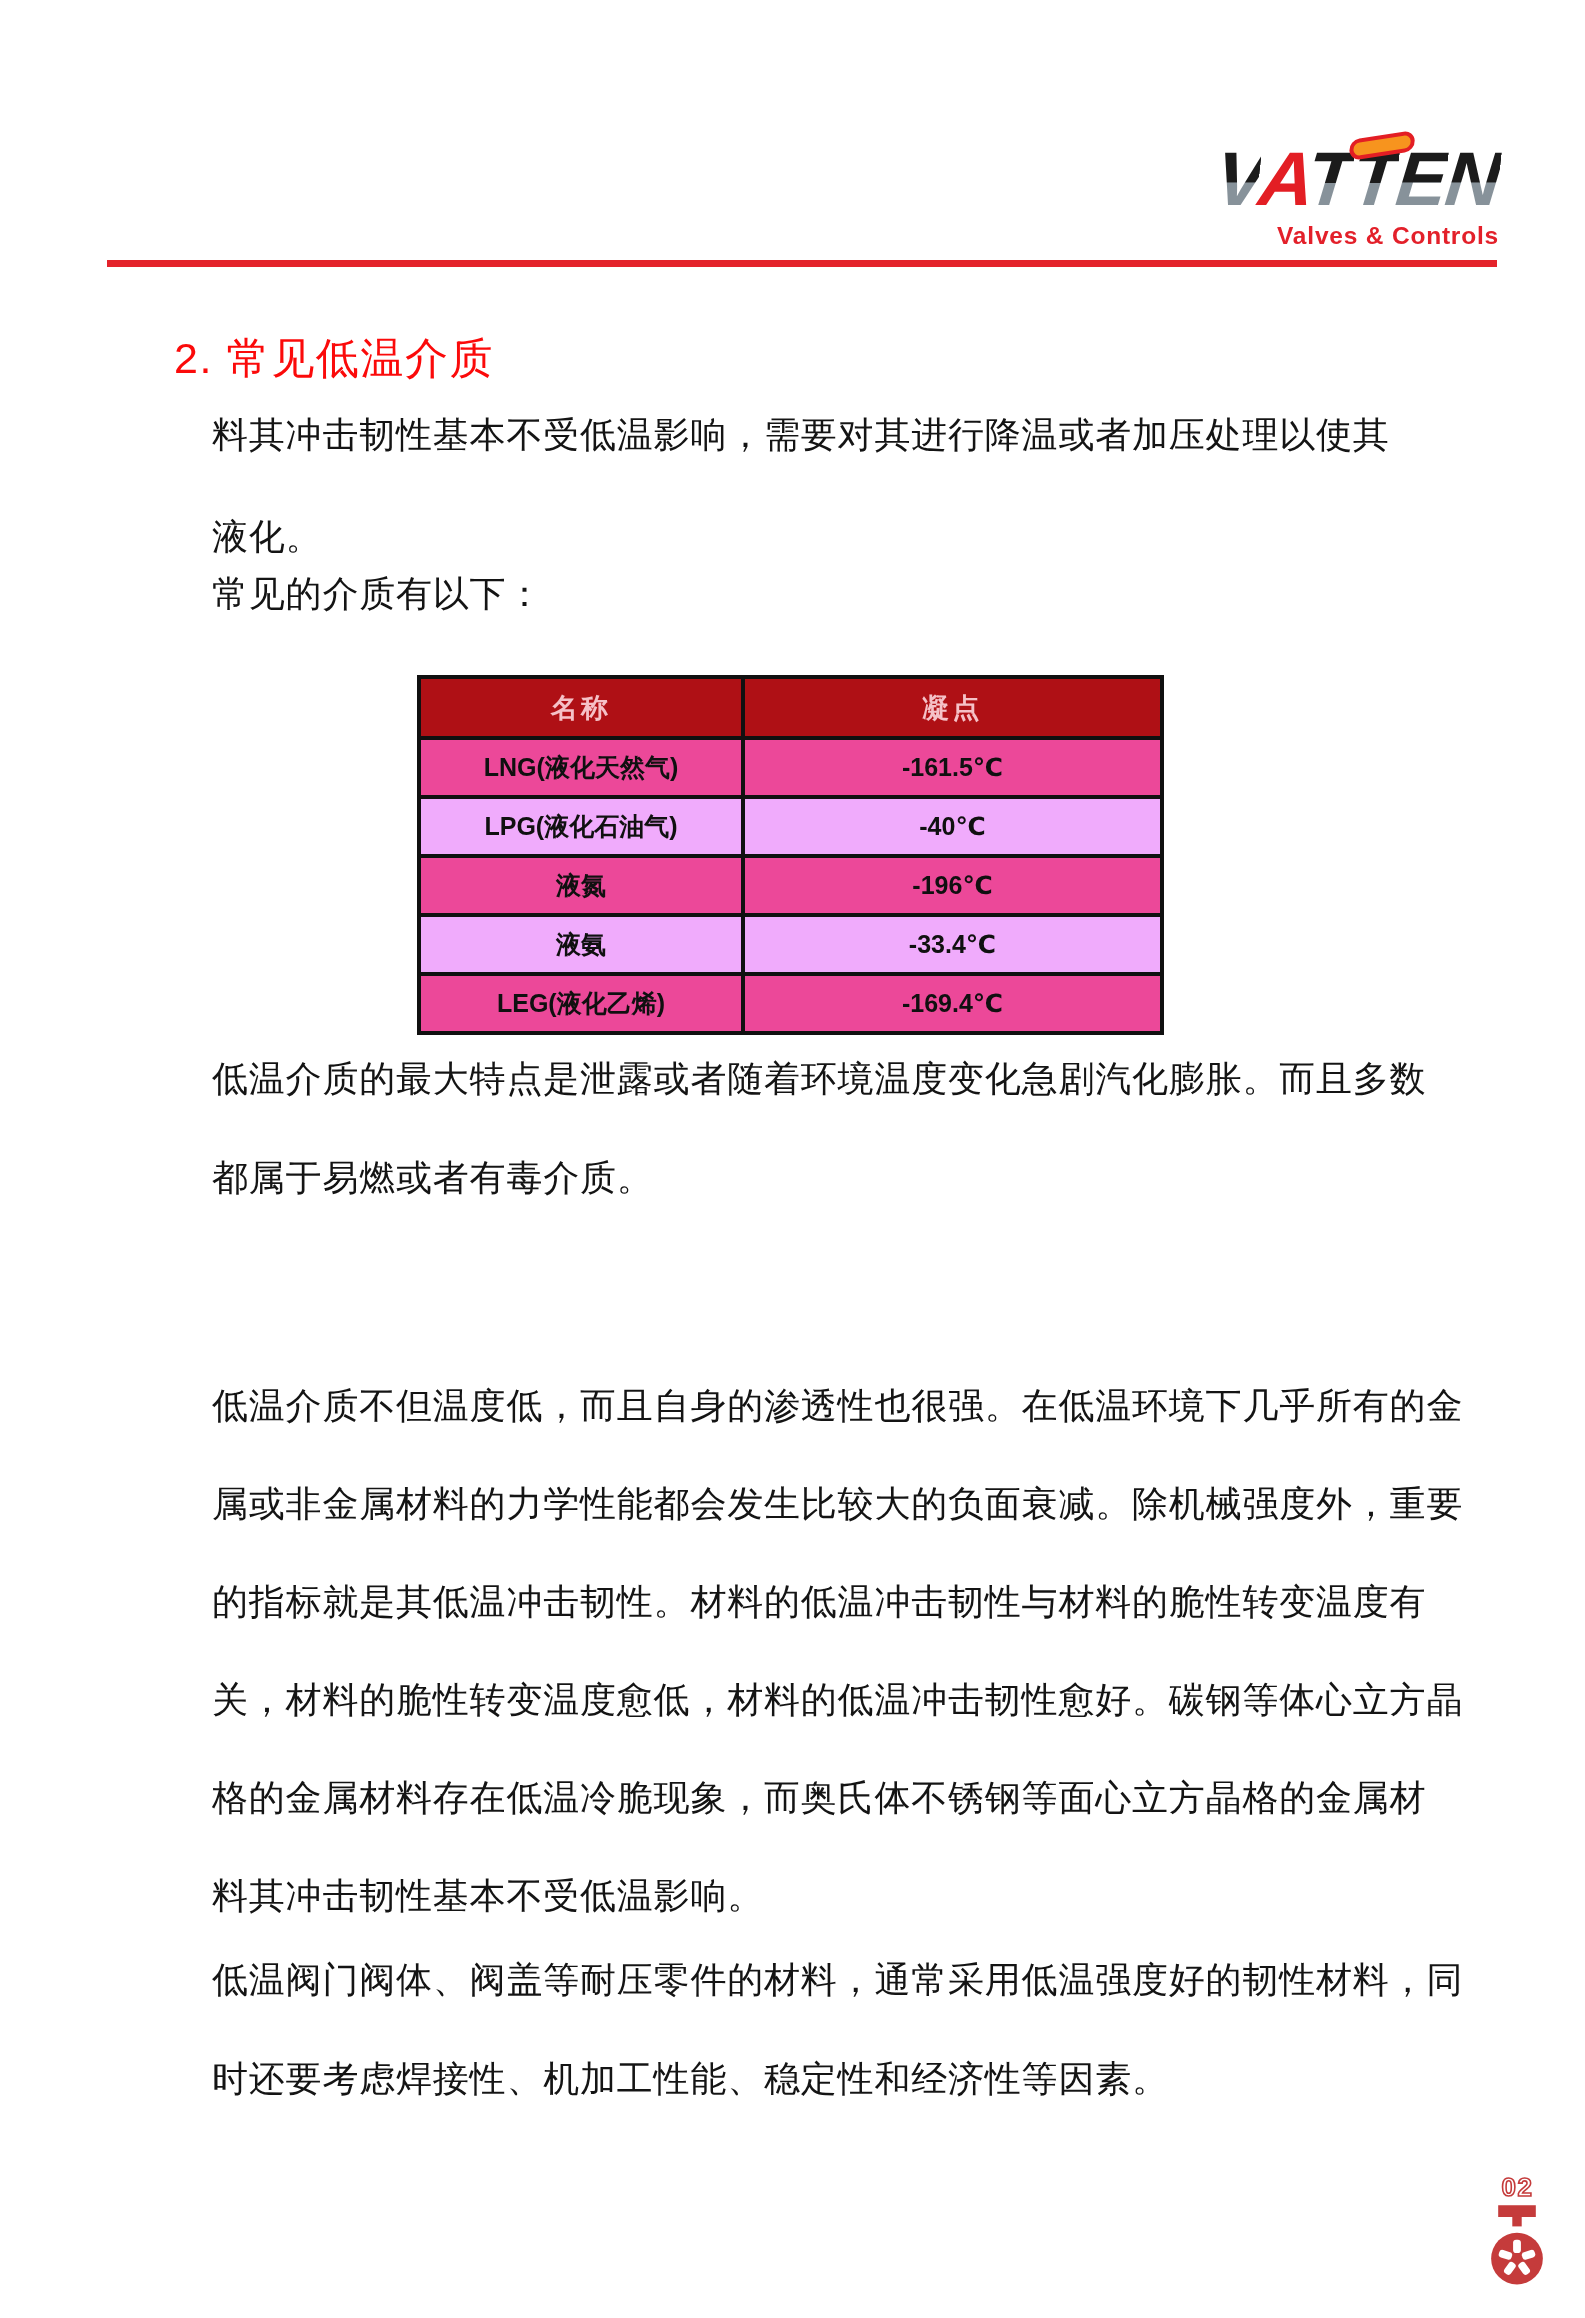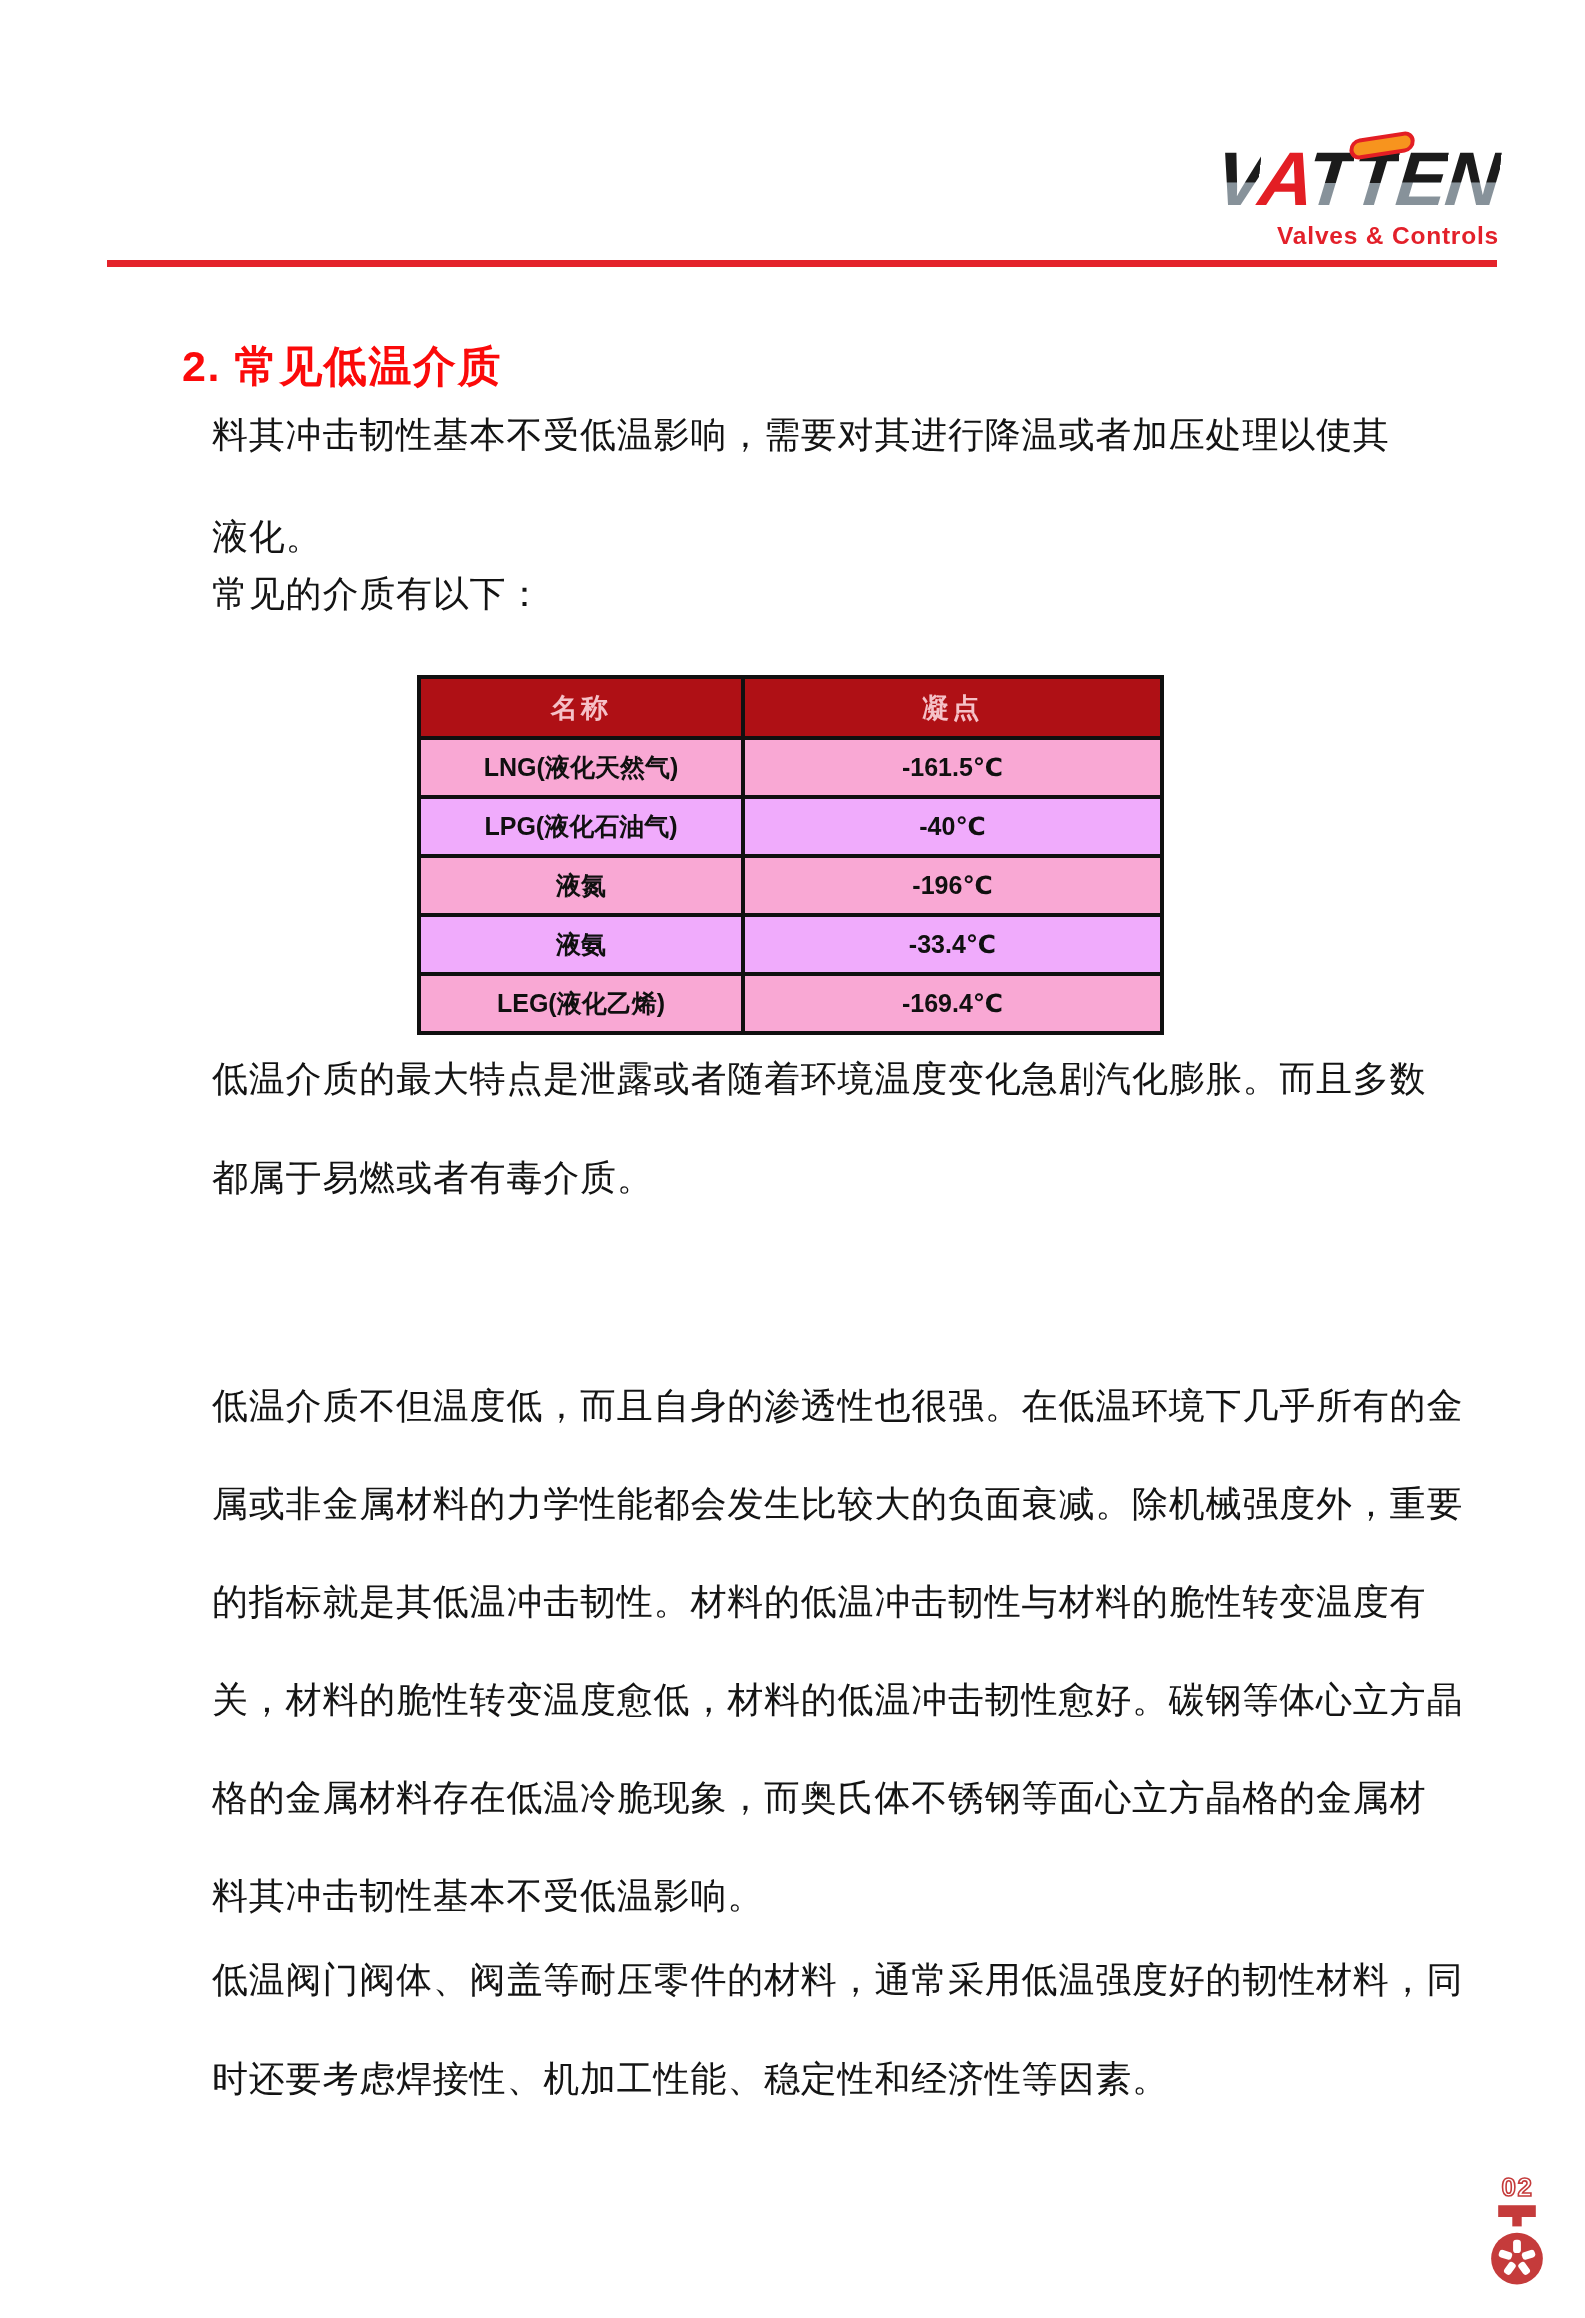--- a/index.html
+++ b/index.html
@@ -13,31 +13,31 @@
     font-size:76px;line-height:1;letter-spacing:-1.6px;transform:skewX(-6deg);white-space:nowrap;}
   .logo-word .tone{
     background:linear-gradient(180deg,#1b1b1b 0%,#1b1b1b 55%,#87929a 55%,#87929a 100%);
     -webkit-background-clip:text;background-clip:text;color:transparent;}
   .logo-word .red-a{color:#e31e24;}
   .logo-capsule{position:absolute;left:46%;top:-6.3px;width:57px;height:12.6px;border-radius:11px;
     background:#f7941e;border:4.7px solid #e31e24;transform:rotate(-9deg);}
   .tagline{margin-top:4.7px;font-size:24.5px;font-weight:700;color:#e3202a;letter-spacing:0.8px;}
   .rule{position:absolute;left:107px;top:260px;width:1390px;height:7.1px;background:#e4232b;}
   
-  .h2{position:absolute;left:166px;margin:16px;font-size:43px;font-weight:700;color:#fb0a0a;
+  .h2{position:absolute;left:166px;margin:8px;font-size:43px;font-weight:400;color:#fb0a0a;
     letter-spacing:1.6px;white-space:nowrap;}
   .bodyline{position:absolute;left:212px;font-size:36px;line-height:1.2;color:#141414;
     letter-spacing:0.8px;white-space:nowrap;}
   
   .media-table{position:absolute;left:417px;top:675px;width:743px;border-collapse:collapse;
     table-layout:fixed;}
   .media-table th,.media-table td{border:4px solid #101010;text-align:center;vertical-align:middle;
     padding:0;font-weight:700;}
   .media-table th{height:57px;background:#af1015;color:#f5c1c7;font-size:27px;letter-spacing:3.2px;}
-  .media-table td{height:55px;font-size:25px;color:#101010;background:#f9a8d4;}
+  .media-table td{height:55px;font-size:25px;color:#101010;background:#ec4899;}
   .media-table tr.alt td{background:#f0abfc;}
   .media-table .col-name{width:324px;}
   .media-table .col-point{width:419px;}
   
   .page-num{position:absolute;left:1482px;top:2172px;width:71px;text-align:center;
     font-size:26px;font-weight:700;letter-spacing:1.6px;color:#ffffff;
     -webkit-text-stroke:1.6px #c53b3b;}
   .valve-icon{position:absolute;left:1488px;top:2202px;width:58px;height:88px;}
 </style>
 </head>

